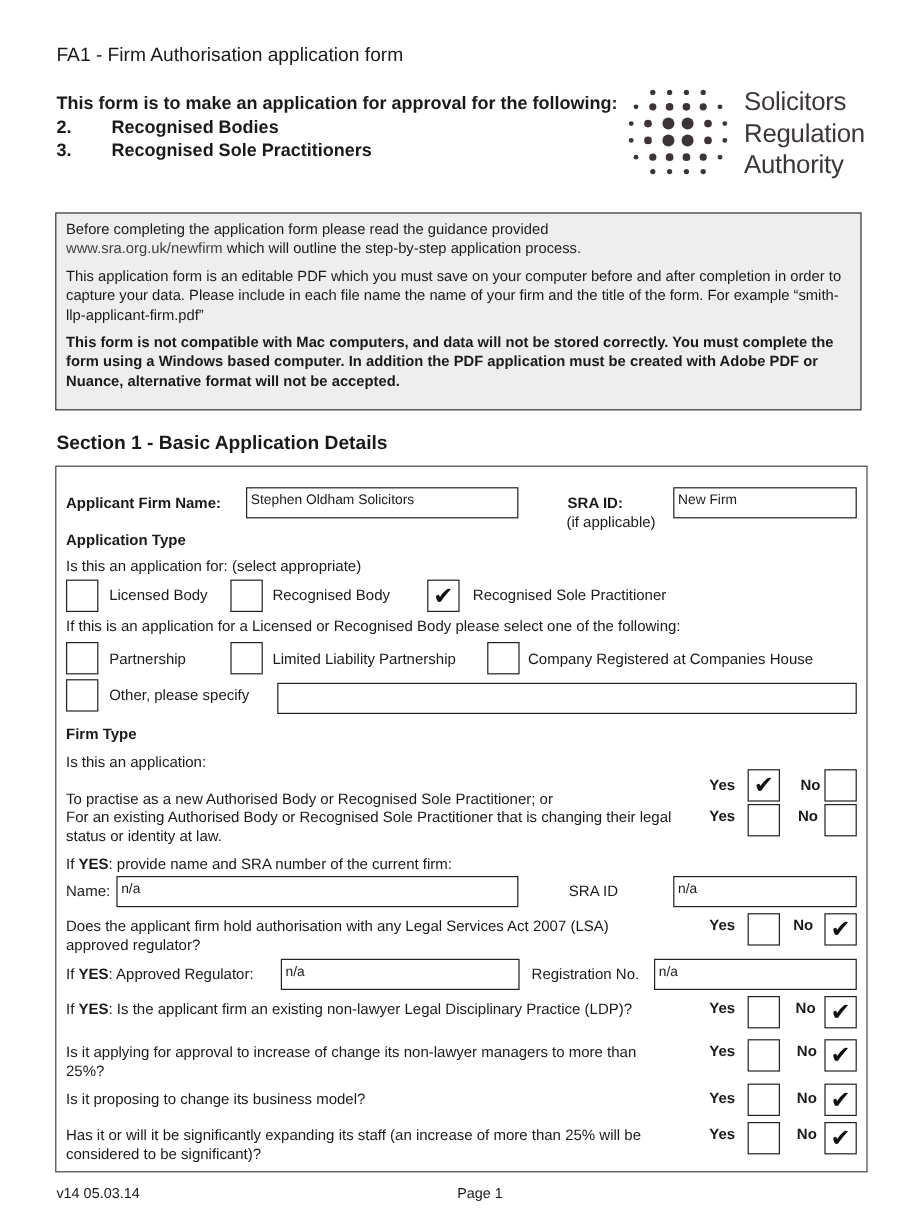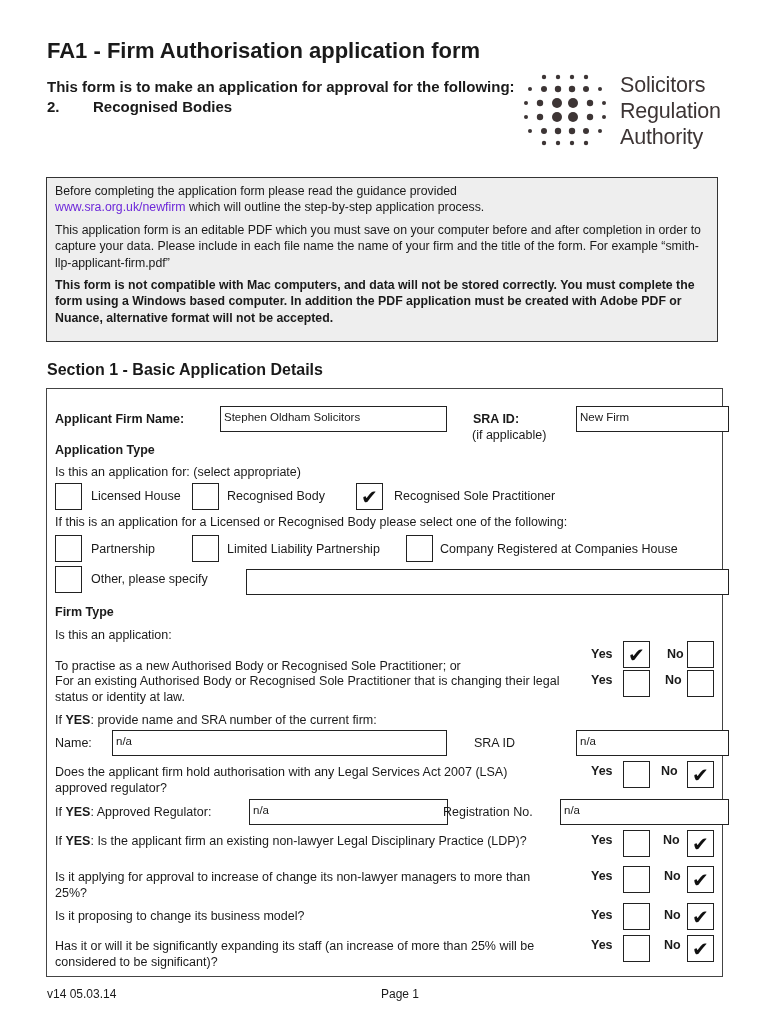--- a/index.html
+++ b/index.html
@@ -1,46 +1,47 @@
 <!DOCTYPE html>
 <html><head>
 <meta charset="utf-8">
 <style>
   html, body { margin:0; padding:0; background:#ffffff; }
   body { width:770px; height:1024px; position:relative; overflow:hidden;
          font-family:"Liberation Sans", sans-serif; color:#1a1a1a; }
   .abs { position:absolute; }
-  .title { left:47px; top:38px; font-size:22px; font-weight:bold; white-space:nowrap; }
+  .title { left:47px; top:38px; font-size:16px; font-weight:normal; white-space:nowrap; }
   .intro { left:47px; top:77px; font-size:15px; font-weight:bold; line-height:19.5px; }
   .intro .num { display:inline-block; width:46px; }
   .logo { left:522px; top:38px; width:210px; height:80px;margin-top:34px; }
   .logo-text { position:absolute; left:98px; top:0px; font-size:21.5px; line-height:26px; color:#3d3535; letter-spacing:-0.2px; }
   .info { left:46px; top:177px; width:672px; height:165px; background:#eeeeee; border:1.5px solid #333; box-sizing:border-box;
           padding:5px 8px 0 8px; font-size:12.3px; line-height:16.4px; }
   .info p { margin:0 0 6px 0; }
-  .info .link { color:#6d28d9; }
+  .info .link { color:#404040; }
   .info .bold { font-weight:bold; }
   .sec-title { left:47px; top:361px; font-size:16px; font-weight:bold; }
   .sec-box { left:46px; top:388px; width:677px; height:589px; border:1.5px solid #444; box-sizing:border-box; }
   .lbl { font-size:12.5px; white-space:nowrap; line-height:16px; }
   .b { font-weight:bold; }
   .field { border:1.3px solid #222; box-sizing:border-box; height:26px; background:#fff;
-           font-size:11.5px; padding:4px 0 0 3px; white-space:nowrap; overflow:hidden;margin-left:15px; }
+           font-size:11.5px; padding:4px 0 0 3px; white-space:nowrap; overflow:hidden; }
   .cb { width:27px; height:27px; border:1.3px solid #222; box-sizing:border-box; background:#fff;
         display:flex; align-items:center; justify-content:center; font-size:20px; line-height:1; color:#111; }
   .yn { font-size:12.5px; font-weight:bold; }
   .footer { font-size:12px; }
 </style>
 </head>
 <body>
 
 <div class="abs title">FA1 - Firm Authorisation application form</div>
 <div class="abs intro">
   <div>This form is to make an application for approval for the following:</div>
   <div><span class="num">2.</span><span>Recognised Bodies</span></div>
+  <div><span class="num">3.</span><span>Recognised Sole Practitioners</span></div>
 </div>
 
 <div class="abs logo">
   <svg width="90" height="80" viewBox="0 0 90 80" style="position:absolute;left:0;top:0">
     <g fill="#3d3535" id="dots">
         <circle cx="22" cy="5" r="2.2"></circle>
         <circle cx="36" cy="5" r="2.2"></circle>
         <circle cx="50" cy="5" r="2.2"></circle>
         <circle cx="64" cy="5" r="2.2"></circle>
         <circle cx="8" cy="17" r="2"></circle>
@@ -92,21 +93,21 @@
 <div class="abs lbl b" style="left:55px;top:411px">Applicant Firm Name:</div>
 <div class="abs field" style="left:205px;top:406px;width:227px">Stephen Oldham Solicitors</div>
 <div class="abs lbl b" style="left:473px;top:411px">SRA ID:</div>
 <div class="abs lbl" style="left:472px;top:427px">(if applicable)</div>
 <div class="abs field" style="left:561px;top:406px;width:153px">New Firm</div>
 
 <div class="abs lbl b" style="left:55px;top:442px">Application Type</div>
 <div class="abs lbl" style="left:55px;top:464px">Is this an application for: (select appropriate)</div>
 
 <div class="abs cb" style="left:55px;top:483px"></div>
-<div class="abs lbl" style="left:91px;top:488px">Licensed House</div>
+<div class="abs lbl" style="left:91px;top:488px">Licensed Body</div>
 <div class="abs cb" style="left:192px;top:483px"></div>
 <div class="abs lbl" style="left:227px;top:488px">Recognised Body</div>
 <div class="abs cb" style="left:356px;top:483px">
     <span>✔</span>
   </div>
 <div class="abs lbl" style="left:394px;top:488px">Recognised Sole Practitioner</div>
 
 <div class="abs lbl" style="left:55px;top:514px">If this is an application for a Licensed or Recognised Body please select one of the following:</div>
 <div class="abs cb" style="left:55px;top:535px"></div>
 <div class="abs lbl" style="left:91px;top:541px">Partnership</div>

